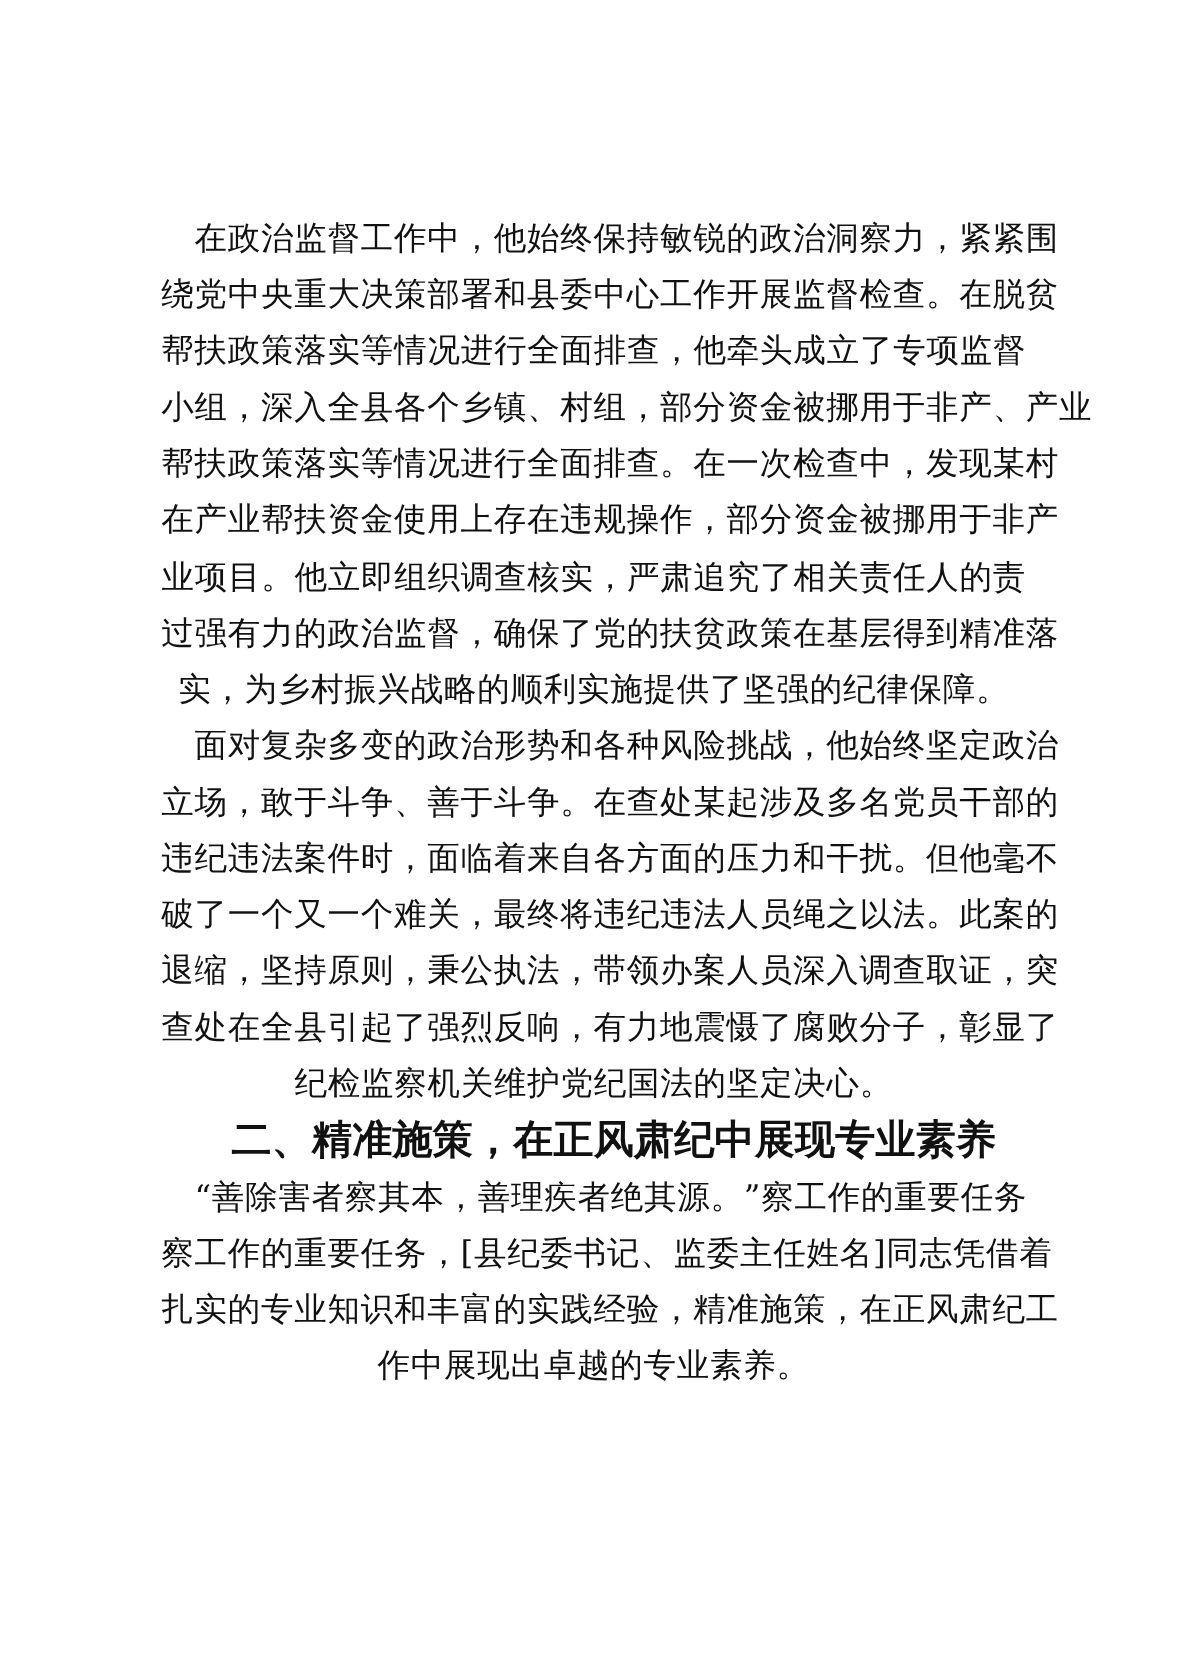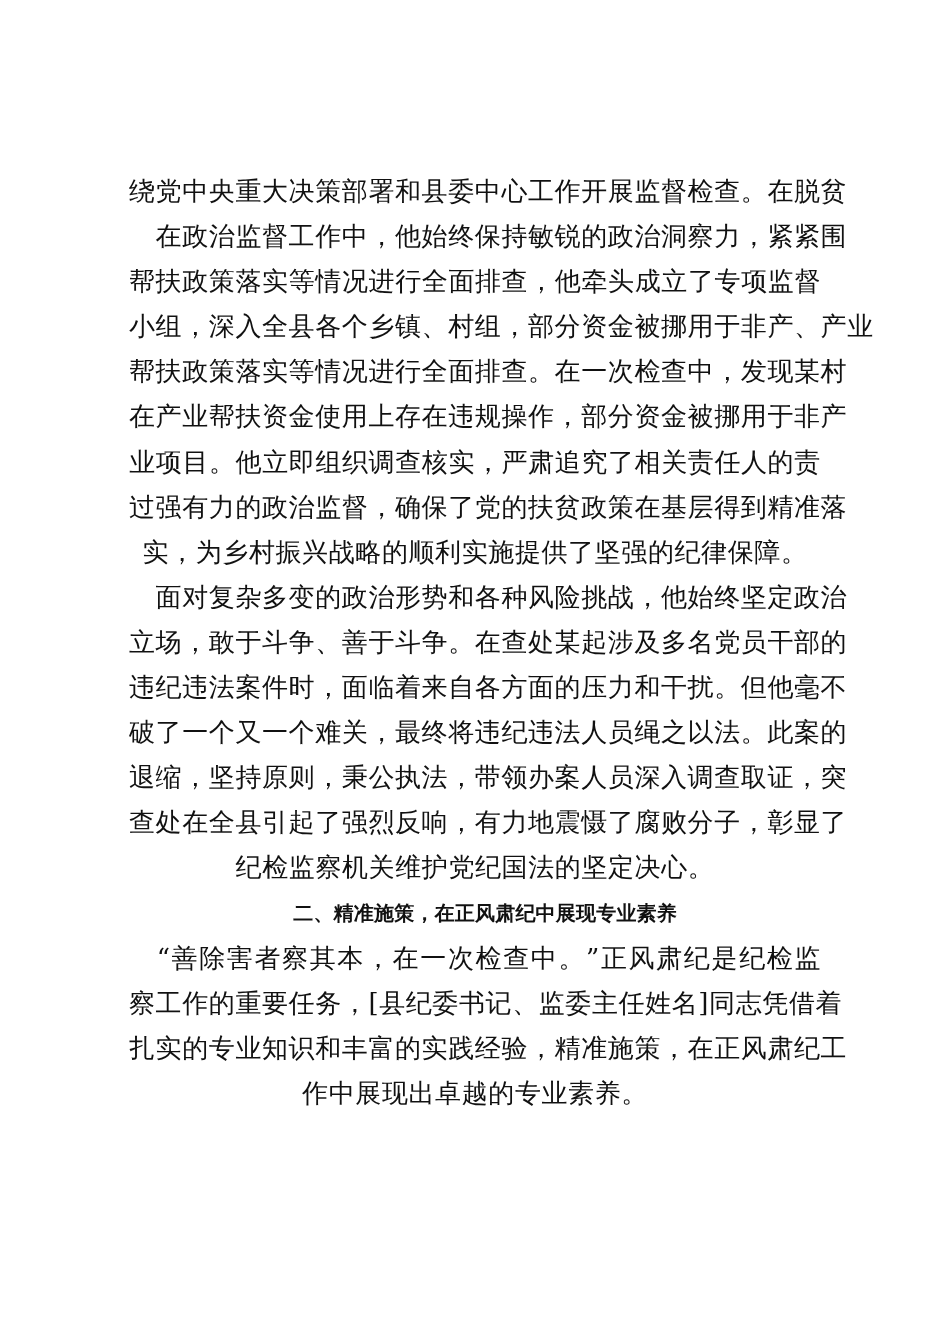--- a/index.html
+++ b/index.html
@@ -27,34 +27,34 @@
       font-size: 26px;
       white-space: nowrap;
       letter-spacing: 0.6px;
       text-align: center;
     }
     .line.just {
       text-align: justify;
       text-align-last: justify;
     }
     .heading {
-      font-family: Liberation Sans, sans-serif;
+      font-family: Liberation Mono, monospace;
       font-weight: bold;
-      font-size: 20px;
+      font-size: 32px;
       letter-spacing: 0.2px;
     }
   </style>
 </head>
 <body>
 
 <div class="page">
 
   <div>
+    <div class="line just">　在政治监督工作中，他始终保持敏锐的政治洞察力，紧紧围</div>
     <div class="line just">绕党中央重大决策部署和县委中心工作开展监督检查。在脱贫</div>
-    <div class="line just">　在政治监督工作中，他始终保持敏锐的政治洞察力，紧紧围</div>
     <div class="line just">帮扶政策落实等情况进行全面排查，他牵头成立了专项监督</div>
     <div class="line just">小组，深入全县各个乡镇、村组，部分资金被挪用于非产、产业</div>
     <div class="line just">帮扶政策落实等情况进行全面排查。在一次检查中，发现某村</div>
     <div class="line just">在产业帮扶资金使用上存在违规操作，部分资金被挪用于非产</div>
     <div class="line">业项目。他立即组织调查核实，严肃追究了相关责任人的责</div>
     <div class="line just">过强有力的政治监督，确保了党的扶贫政策在基层得到精准落</div>
     <div class="line">实，为乡村振兴战略的顺利实施提供了坚强的纪律保障。</div>
   </div>
 
   <div>
@@ -65,19 +65,19 @@
     <div class="line just">退缩，坚持原则，秉公执法，带领办案人员深入调查取证，突</div>
     <div class="line just">查处在全县引起了强烈反响，有力地震慑了腐败分子，彰显了</div>
     <div class="line">纪检监察机关维护党纪国法的坚定决心。</div>
   </div>
 
   <div>
     <div class="line heading">　二、精准施策，在正风肃纪中展现专业素养</div>
   </div>
 
   <div>
-    <div class="line just">　“善除害者察其本，在一次检查中。”正风肃纪是纪检监</div>
+    <div class="line just">　“善除害者察其本，善理疾者绝其源。”察工作的重要任务</div>
     <div class="line just">察工作的重要任务，[县纪委书记、监委主任姓名]同志凭借着</div>
     <div class="line just">扎实的专业知识和丰富的实践经验，精准施策，在正风肃纪工</div>
     <div class="line">作中展现出卓越的专业素养。</div>
   </div>
 
 </div>
 
 </body></html>

